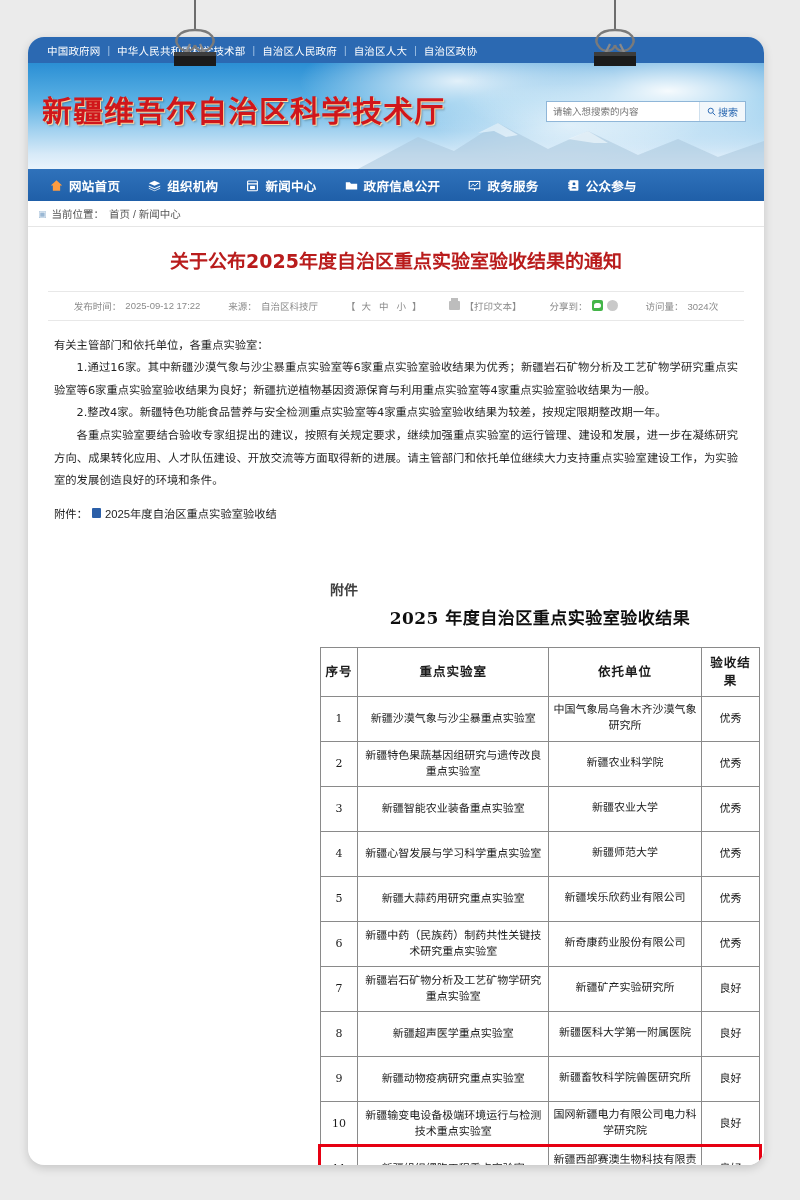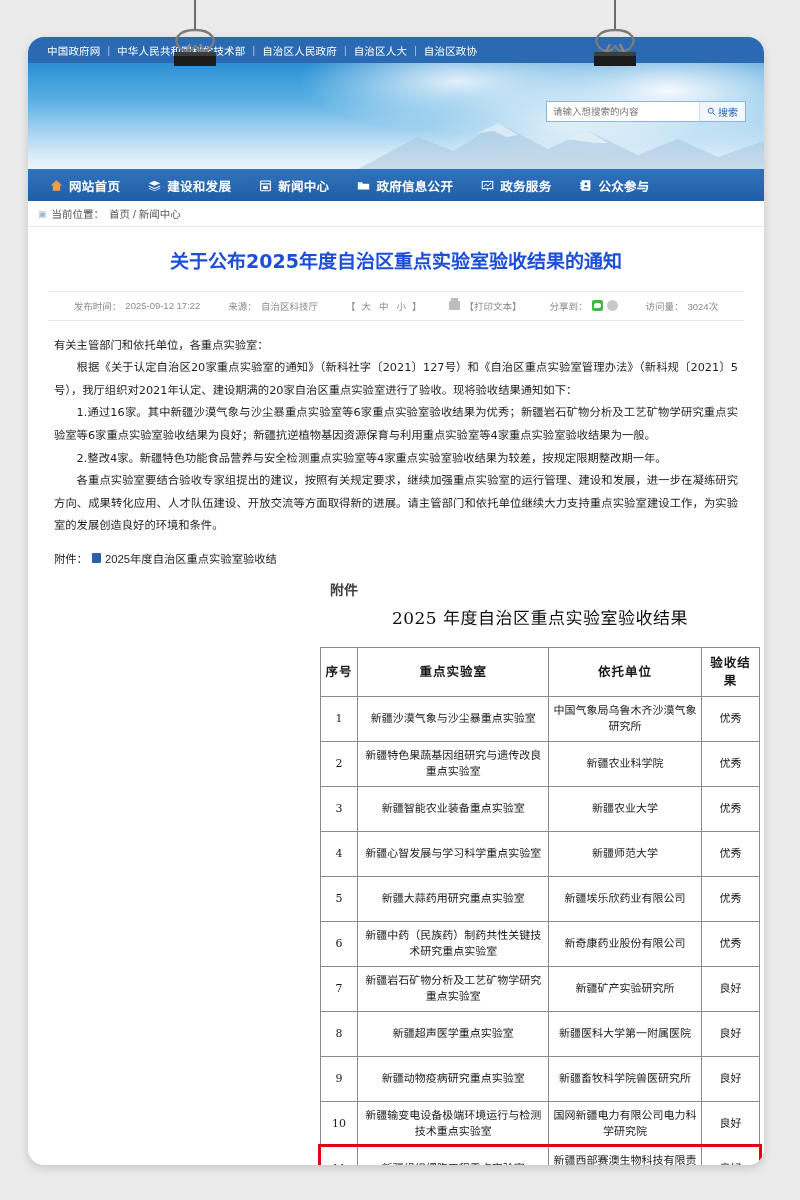--- a/index.html
+++ b/index.html
@@ -98,21 +98,21 @@
   .crumb {
     height: 26px; display: flex; align-items: center; gap: 5px;
     padding-left: 10px; font-size: 10.5px; color: #555;
     border-bottom: 1px solid #e6e6e6;
   }
   .crumb .mark { color: #9bb8d4; font-size: 9px; }
 
   
   .article { padding: 0 18px; }
   .art-title {
-    text-align: center; font-size: 19px; font-weight: bold; color: #1d4ed8;
+    text-align: center; font-size: 19px; font-weight: bold; color: #b91c1c;
     font-family: "DejaVu Sans", "Liberation Sans", sans-serif;
     padding: 22px 20px 16px; line-height: 1.35;
   }
   .art-meta {
     display: flex; align-items: center; justify-content: center; gap: 0;
     font-size: 9.5px; color: #8a8a8a;
     border-top: 1px solid #e8e8e8; border-bottom: 1px solid #e8e8e8;
     padding: 7px 0; margin: 0 2px;
   }
   .art-meta > span, .art-meta > div { padding: 0 14px; white-space: nowrap; display:flex; align-items:center; gap:4px;}
@@ -146,37 +146,37 @@
     font-size: 14px; font-weight: bold; color: #404040; z-index: 12;
     font-family: "DejaVu Sans","Liberation Sans",sans-serif;
   }
   .doc-overlay {
     position: absolute; left: 256px; top: 525px;
     width: 512px; bottom: 0; background: #ffffff; z-index: 10;
   }
   .doc-title {
     text-align: center; padding-top: 42px;
     font-family: "DejaVu Serif", "Liberation Serif", serif;
-    font-weight: normal; font-size: 17px; color: #0e0e0e; letter-spacing: .5px;
+    font-weight: bold; font-size: 17px; color: #0e0e0e; letter-spacing: .5px;
   }
   .tbl-wrap { padding: 18px 36px 0 36px; position: relative; }
   table.res {
     border-collapse: collapse; width: 100%;
     font-family: "DejaVu Serif", "Liberation Serif", serif;
     color: #1b1b1b;
   }
   table.res th, table.res td {
     border: 1px solid #8a8a8a; text-align: center; vertical-align: middle;
     padding: 6px 4px; line-height: 1.45;
   }
   table.res th { font-size: 12.5px; font-weight: bold; height: 40px; letter-spacing:1px;}
   table.res td { font-size: 11px; }
   td.c-no { width: 38px; font-size: 11.5px; }
   td.c-lab { width: 200px; margin-left: 28px; }
-  td.c-org { width: 160px; }
+  td.c-org { width: 160px; font-family: Liberation Mono, monospace; }
   td.c-res { width: 60px; }
   tr.row { height: 45px; }
 
   .hl-box {
     position: absolute; left: 34px; right: 34px;
     border: 3px solid #e60012; pointer-events: none; z-index: 20;
   }
 </style>
 </head>
 <body>
@@ -219,20 +219,21 @@
       <span class="sep">|</span>
       <a>自治区政协</a>
     </div>
 
     <div class="banner">
       <svg class="mountains" viewBox="0 0 406 58" preserveAspectRatio="none">
         <path d="M0 58 L60 26 L96 40 L140 12 L190 38 L230 20 L280 44 L320 28 L360 46 L406 30 L406 58 Z" fill="#a9c6dc"></path>
         <path d="M120 22 L140 12 L160 24 L148 26 L136 20 Z" fill="#ffffff" opacity=".8"></path>
         <path d="M210 28 L230 20 L250 32 L236 32 Z" fill="#ffffff" opacity=".7"></path>
       </svg>
+      <div class="banner-title">新疆维吾尔自治区科学技术厅</div>
       <div class="searchbox">
         <input type="text" placeholder="请输入想搜索的内容" style="">
         <div class="searchbtn">
           <svg width="9" height="9" viewBox="0 0 12 12">
             <circle cx="5" cy="5" r="3.4" fill="none" stroke="#2b69b2" stroke-width="1.3"></circle>
             <line x1="7.5" y1="7.5" x2="11" y2="11" stroke="#2b69b2" stroke-width="1.3"></line>
           </svg>
           <span>搜索</span>
         </div>
       </div>
@@ -244,21 +245,21 @@
           <path d="M8 1.5 L15 8 H12.5 V14.5 H3.5 V8 H1 Z" fill="#ff9c3f"></path>
         </svg>
         <span>网站首页</span>
       </div>
       <div class="navitem">
         <svg class="navicon" viewBox="0 0 16 16">
           <path d="M8 2 L15 5.2 L8 8.4 L1 5.2 Z" fill="#ffffff"></path>
           <path d="M1 8 L8 11.2 L15 8 L15 9.4 L8 12.6 L1 9.4 Z" fill="#e4eef8"></path>
           <path d="M1 10.8 L8 14 L15 10.8 L15 12 L8 15.2 L1 12 Z" fill="#cfe0f1"></path>
         </svg>
-        <span>建设和发展</span>
+        <span>组织机构</span>
       </div>
       <div class="navitem">
         <svg class="navicon" viewBox="0 0 16 16">
           <rect x="2" y="2.5" width="12" height="12" rx="1" fill="none" stroke="#ffffff" stroke-width="1.4"></rect>
           <line x1="2" y1="6" x2="14" y2="6" stroke="#ffffff" stroke-width="1.4"></line>
           <rect x="5" y="8.5" width="6" height="4" fill="#ffffff"></rect>
         </svg>
         <span>新闻中心</span>
       </div>
       <div class="navitem">
@@ -323,21 +324,20 @@
           <i class="share-wb"></i>
         </span>
         <span>
           <span>访问量：</span>
           <span>3024次</span>
         </span>
       </div>
 
       <div class="body-text">
         <p>有关主管部门和依托单位，各重点实验室：</p>
-        <p class="indent">根据《关于认定自治区20家重点实验室的通知》（新科社字〔2021〕127号）和《自治区重点实验室管理办法》（新科规〔2021〕5号），我厅组织对2021年认定、建设期满的20家自治区重点实验室进行了验收。现将验收结果通知如下：</p>
         <p class="indent">1.通过16家。其中新疆沙漠气象与沙尘暴重点实验室等6家重点实验室验收结果为优秀；新疆岩石矿物分析及工艺矿物学研究重点实验室等6家重点实验室验收结果为良好；新疆抗逆植物基因资源保育与利用重点实验室等4家重点实验室验收结果为一般。</p>
         <p class="indent">2.整改4家。新疆特色功能食品营养与安全检测重点实验室等4家重点实验室验收结果为较差，按规定限期整改期一年。</p>
         <p class="indent">各重点实验室要结合验收专家组提出的建议，按照有关规定要求，继续加强重点实验室的运行管理、建设和发展，进一步在凝练研究方向、成果转化应用、人才队伍建设、开放交流等方面取得新的进展。请主管部门和依托单位继续大力支持重点实验室建设工作，为实验室的发展创造良好的环境和条件。</p>
       </div>
 
       <div class="attach-line">
         <span>附件：</span>
         <i class="doc-ico"></i>
         <span class="attach-name">2025年度自治区重点实验室验收结</span>
       </div>

